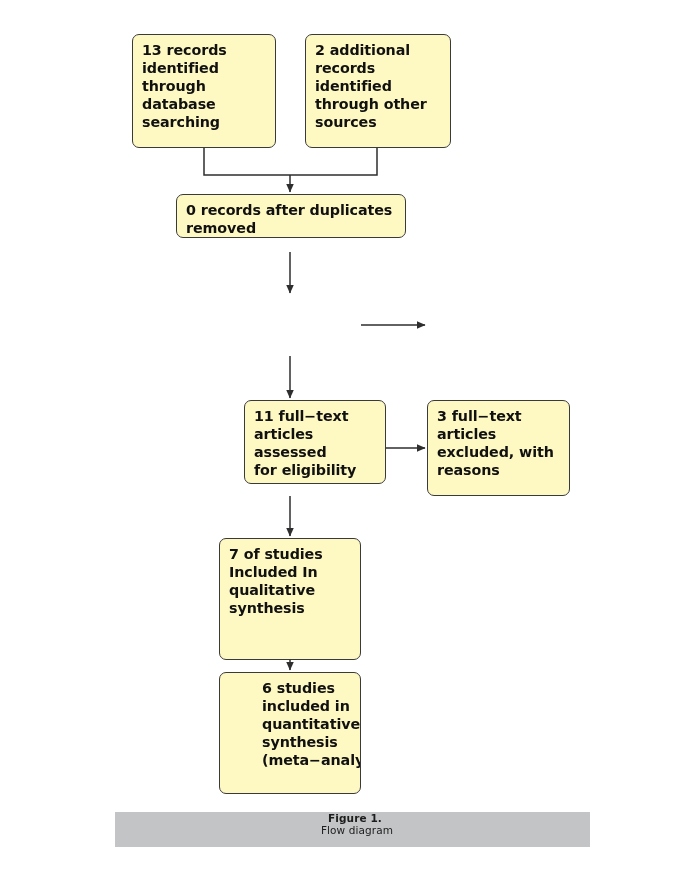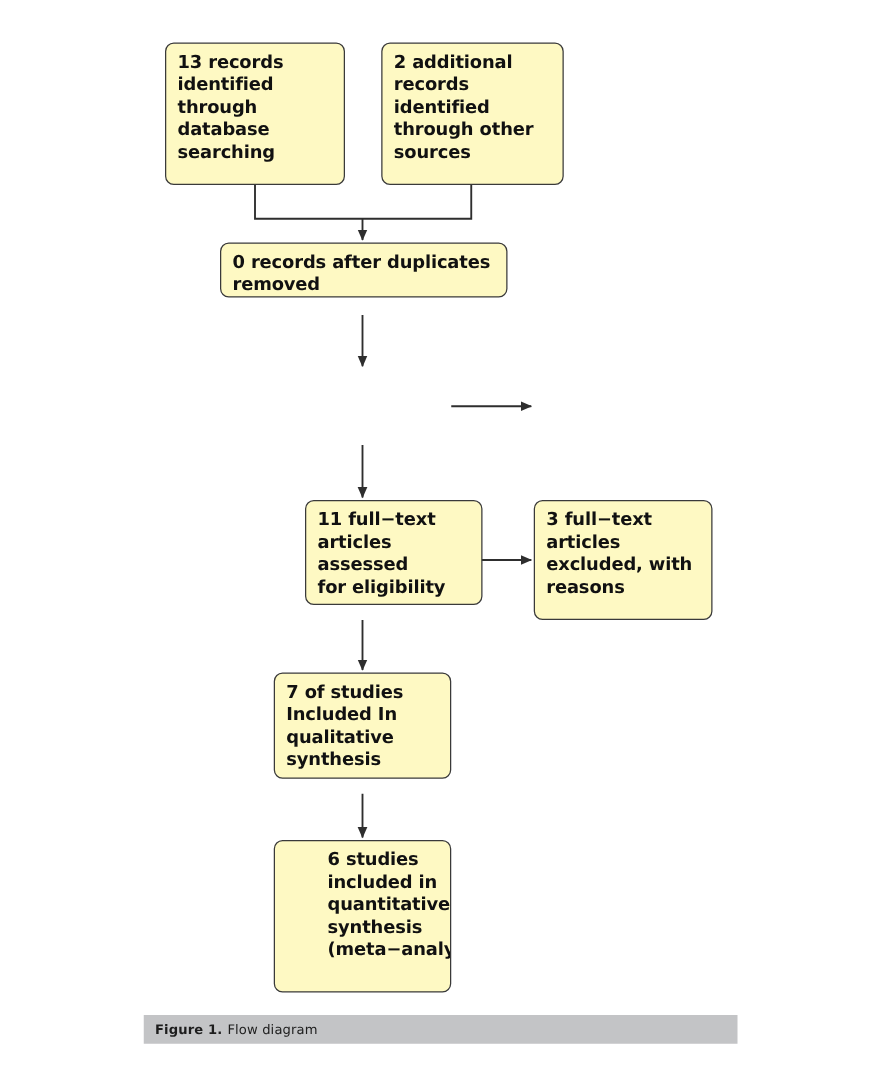--- a/index.html
+++ b/index.html
@@ -52,38 +52,39 @@
   }
 
   
   #box-db-search      { left: 132px; top: 34px;  width: 144px; height: 114px; }
   #box-other-sources  { left: 305px; top: 34px;  width: 146px; height: 114px; }
   #box-duplicates     { left: 176px; top: 194px; width: 230px; height: 44px;  }
   #box-screened       { left: 219px; top: 295px; width: 142px; height: 61px;  }
   #box-excluded       { left: 427px; top: 295px; width: 143px; height: 61px;  }
   #box-eligibility    { left: 219px; top: 400px; width: 142px; height: 84px; margin-left: 25px;  }
   #box-excl-reasons   { left: 427px; top: 400px; width: 143px; height: 96px;  }
-  #box-qualitative    { left: 219px; top: 538px; width: 142px; height: 85px;  }
+  #box-qualitative    { left: 219px; top: 538px; width: 142px; height: 122px;  }
   #box-quantitative   { left: 219px; top: 672px; width: 142px; height: 122px; padding-left: 42px; }
 
   
   #figure-caption {
     position: absolute;
     left: 115px;
     top: 812px;
     width: 475px;
-    height: 23px;
+    height: 35px;
     background: #c3c4c6;
     display: flex;
     align-items: center;
     padding-left: 9px;
     box-sizing: border-box;
     font-size: 10.5px;
     color: #1d1d1d;
     letter-spacing: 0.1px;
+    flex-direction: column;
   }
   #figure-caption .caption-label {
     font-weight: 700;
     margin-right: 4px;
   }
   #figure-caption .caption-text {
     font-weight: 400;
   }
 </style>
 </head>

